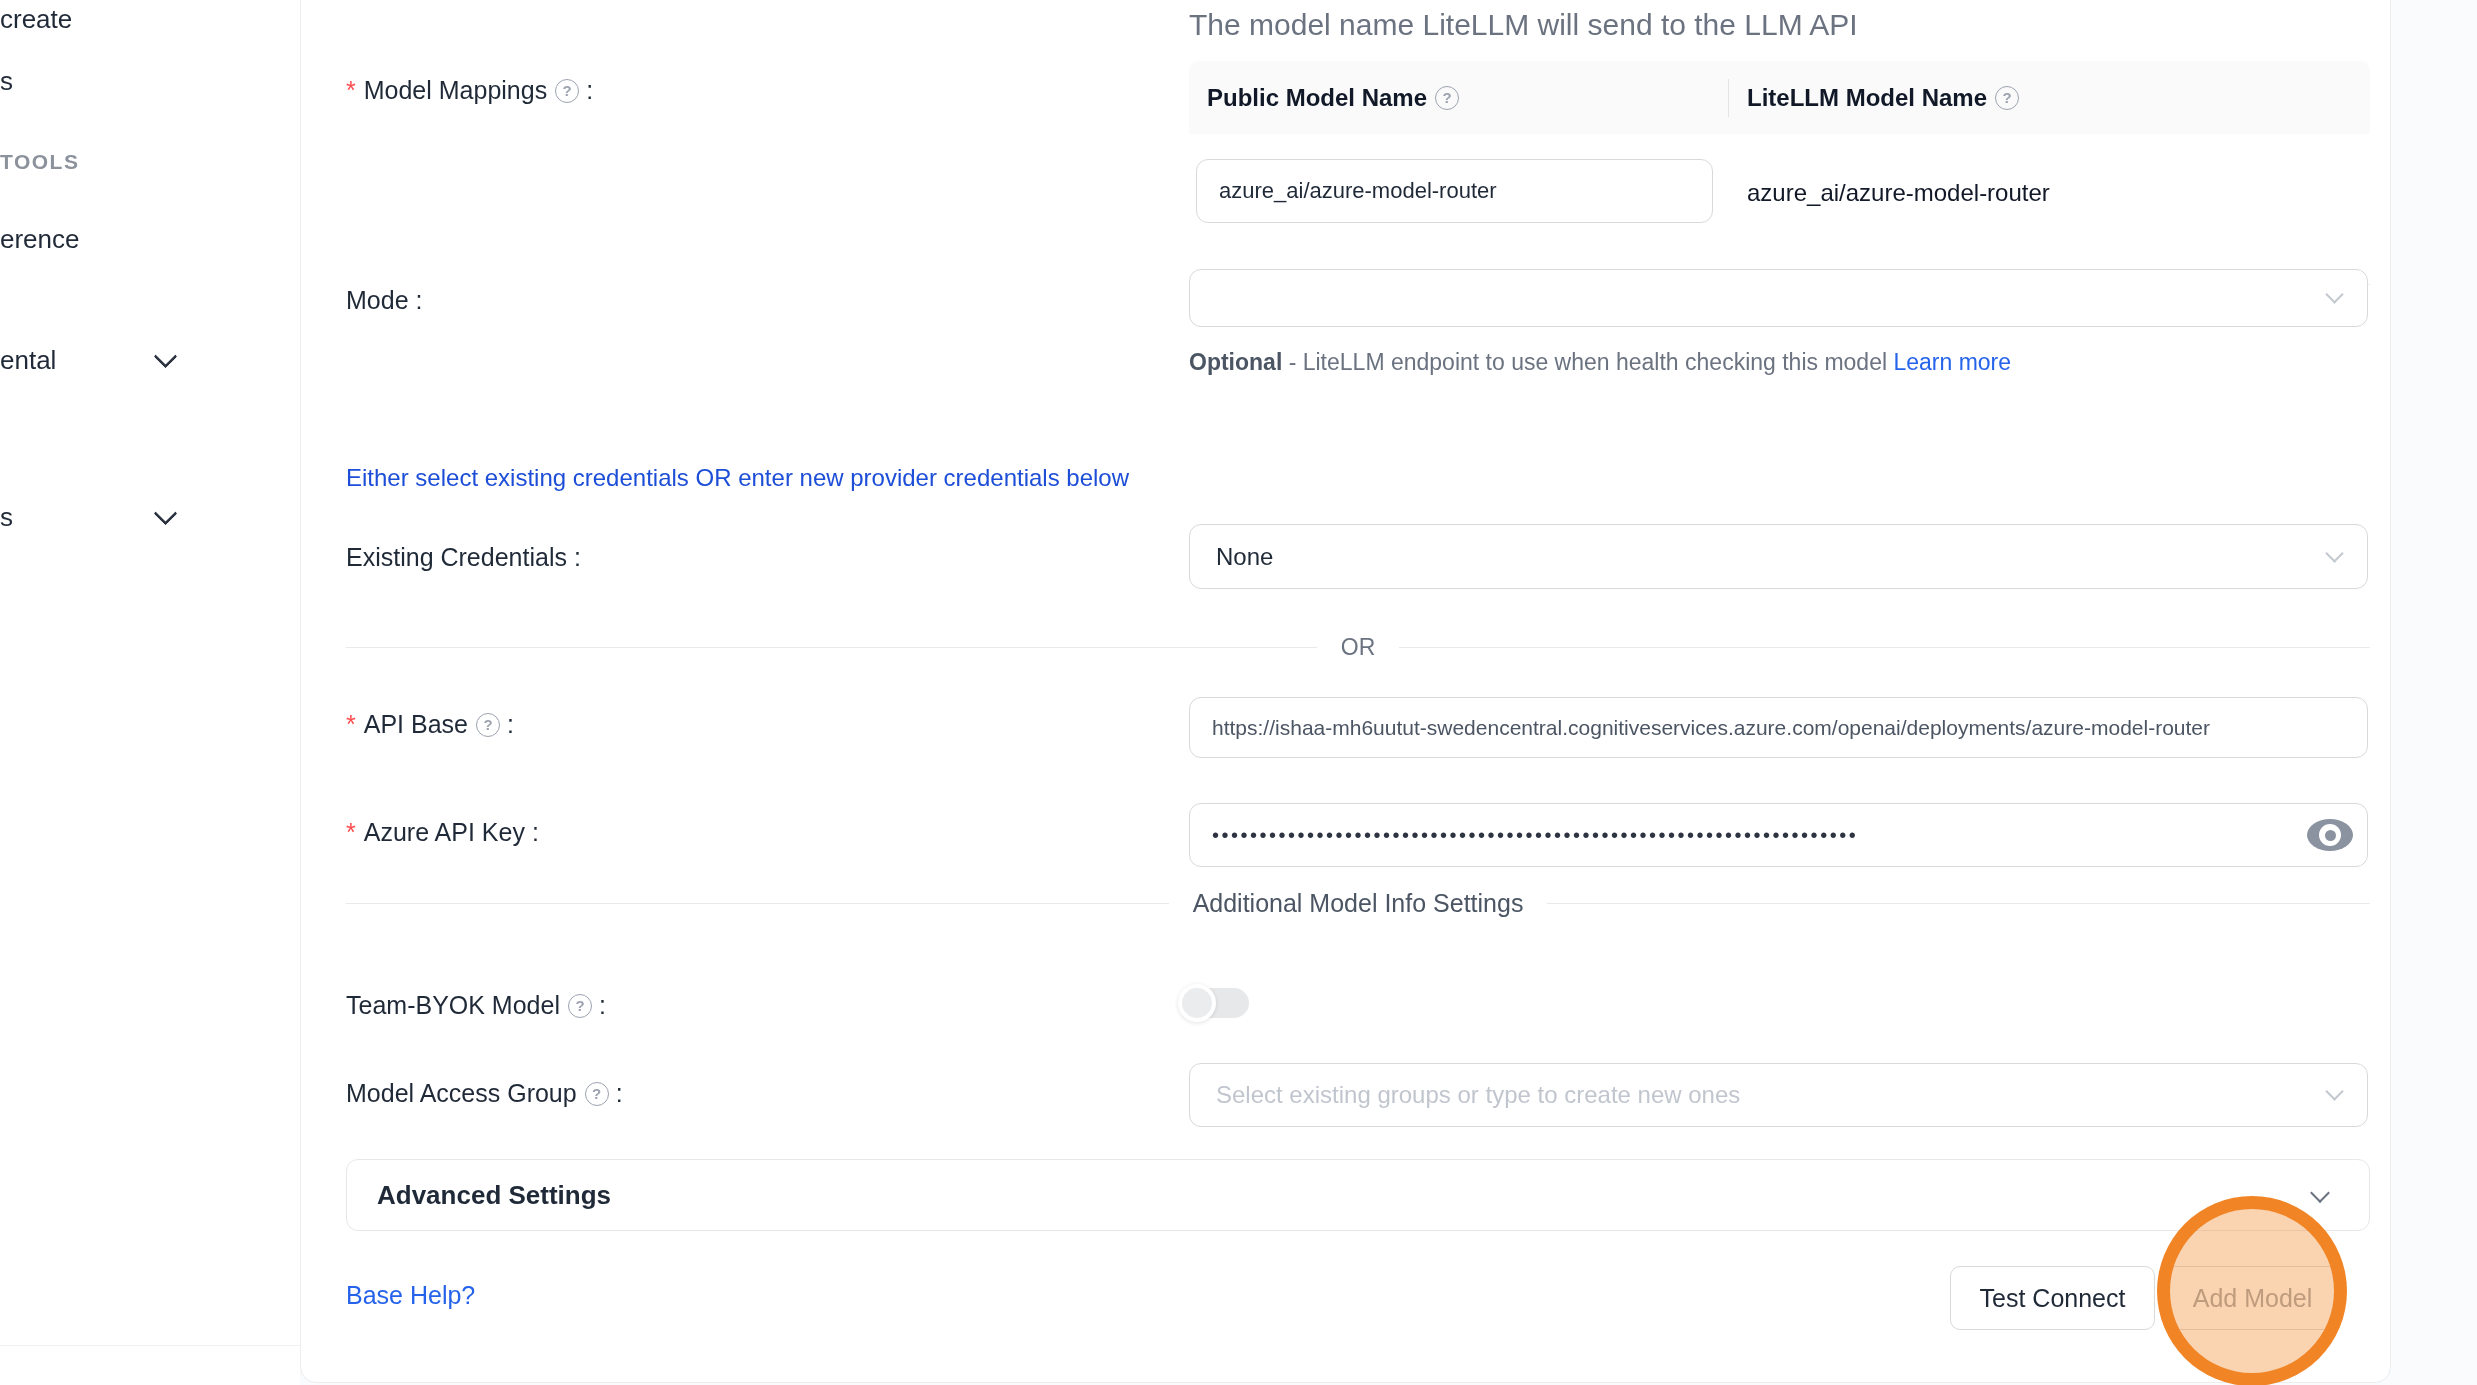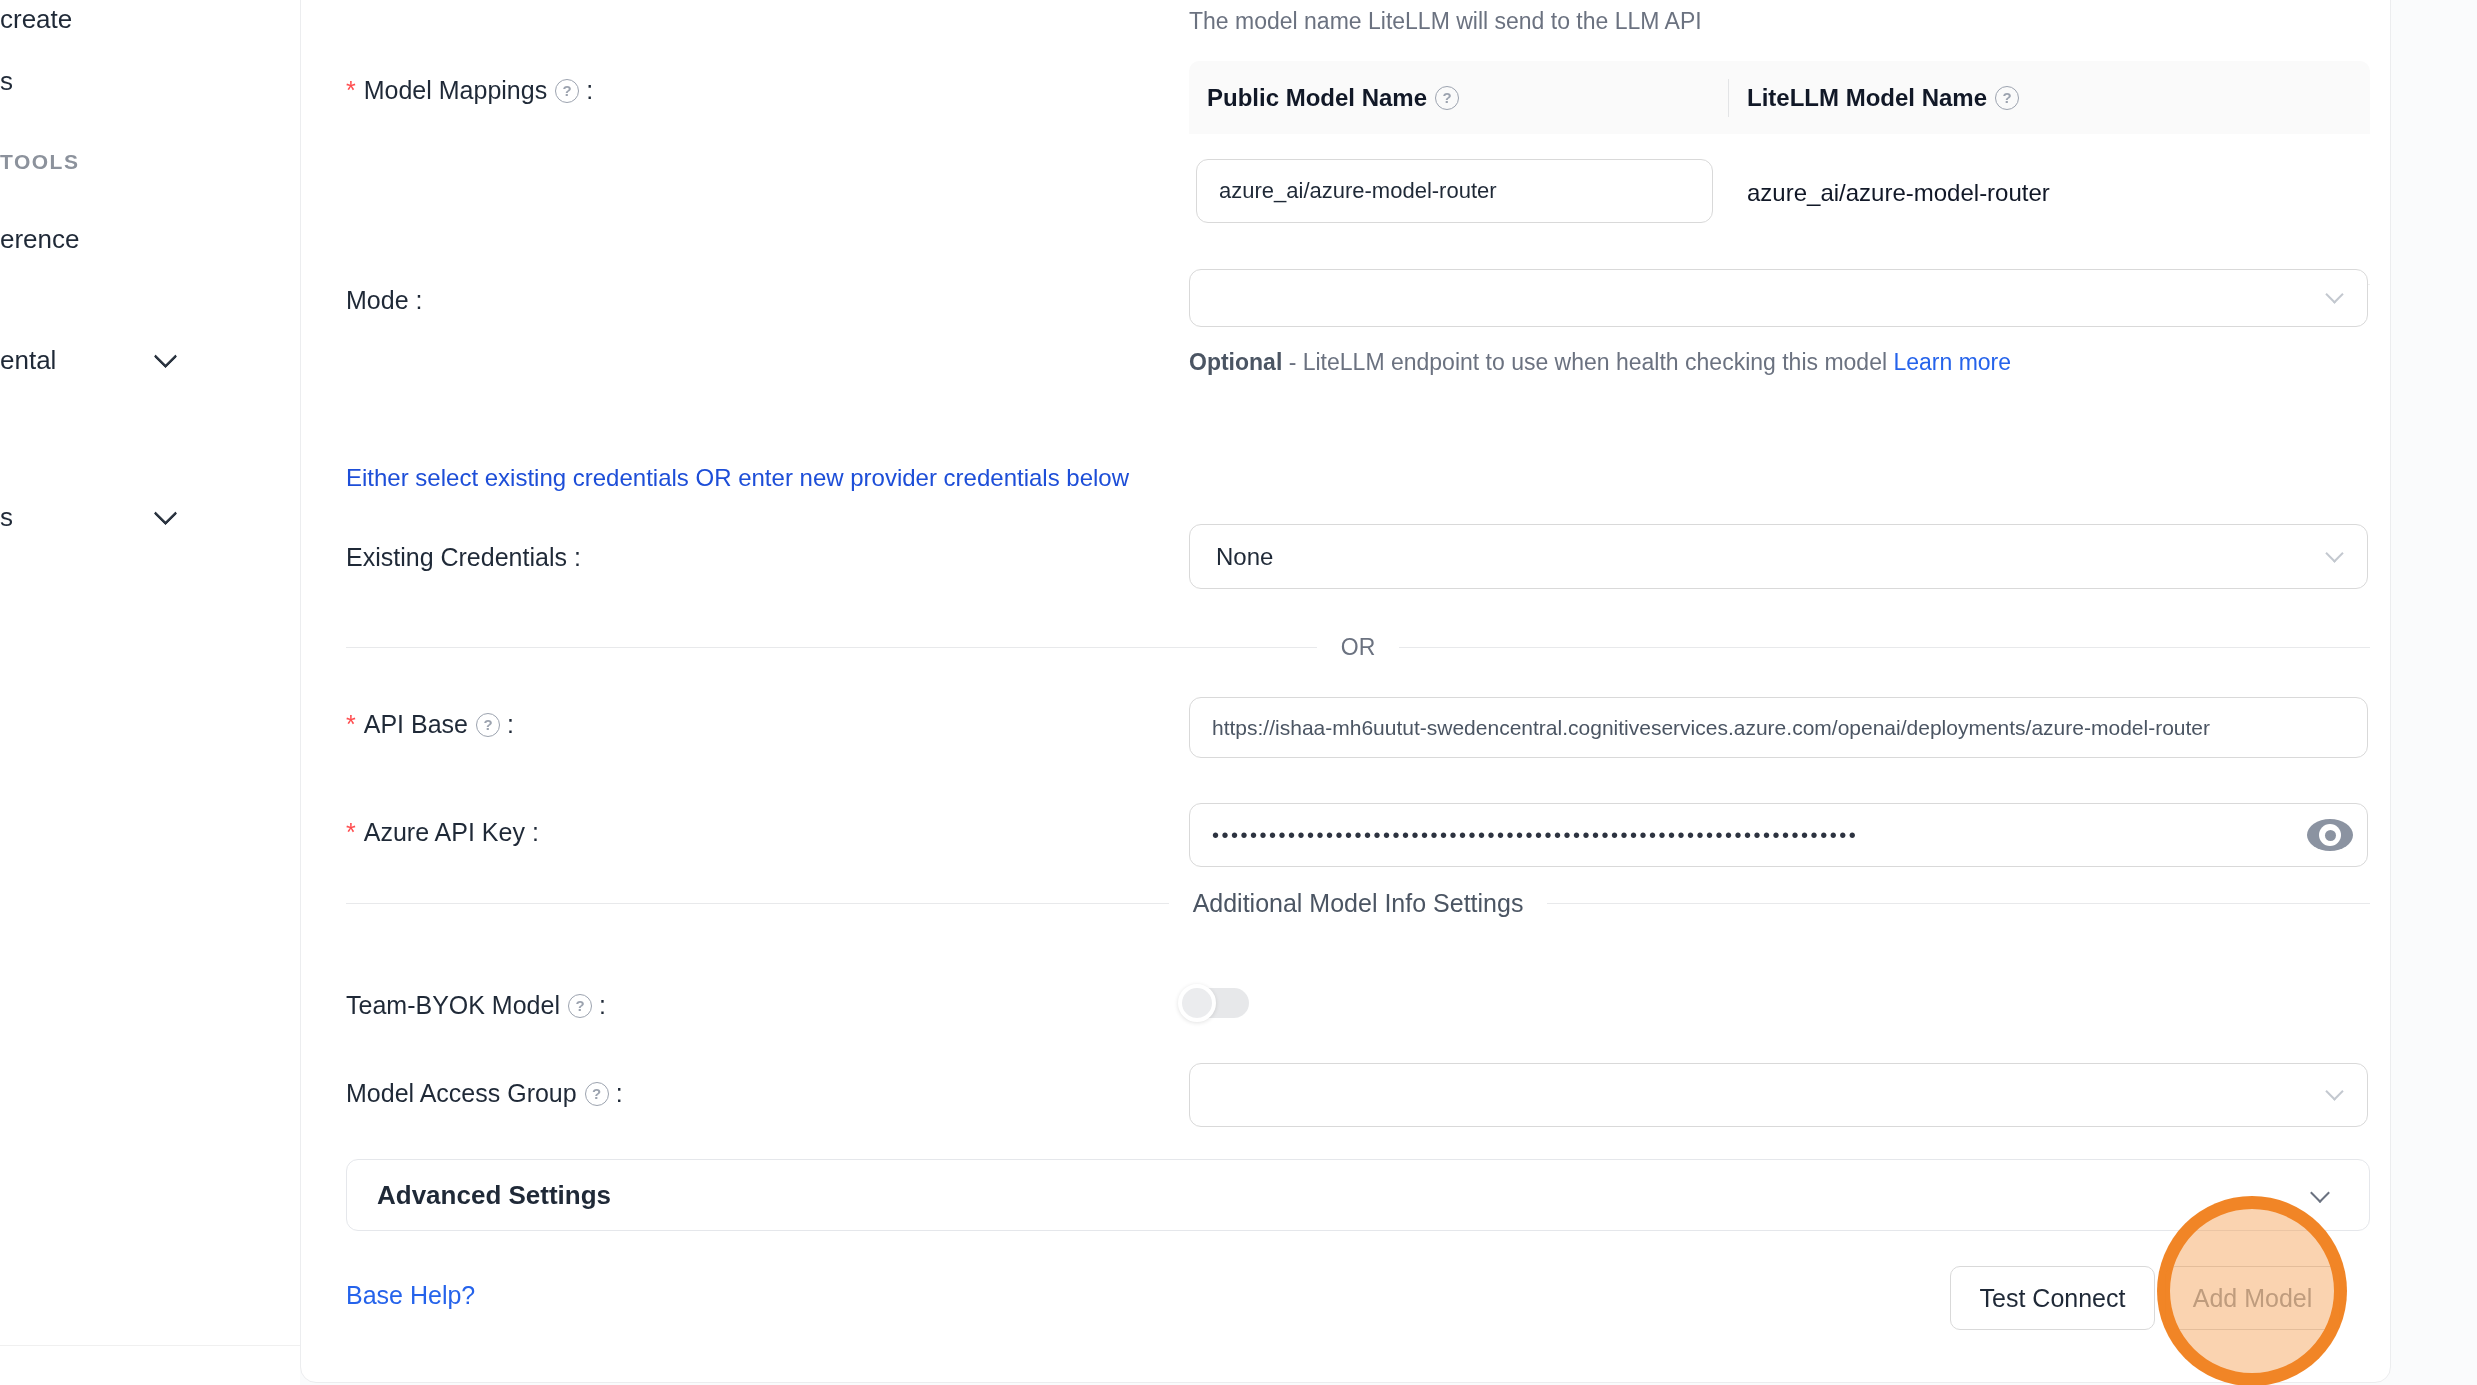--- a/index.html
+++ b/index.html
@@ -32,21 +32,21 @@
   .qicon { display:inline-flex; align-items:center; justify-content:center; width:24px; height:24px; margin-left:8px;
            border:1.6px solid #9ca3af; border-radius:50%; color:#9ca3af; font-size:15px; font-weight:700; line-height:1; }
   .select-chev { position:absolute; right:26px; top:50%; width:13px; height:13px; margin-top:-10px;
                  border-right:2px solid #c3c8cf; border-bottom:2px solid #c3c8cf; transform:rotate(45deg); }
   .box { position:absolute; background:#fff; border:1px solid #d9d9d9; border-radius:12px; }
   .divider { position:absolute; left:346px; width:2024px; display:flex; align-items:center; }
   .divider::before, .divider::after { content:""; flex:1; height:1px; background:#e8e9eb; }
   .divider span { padding:0 24px; white-space:nowrap; }
 
   
-  #top-helper { position:absolute; left:1189px; top:8px; font-size:23px; color:#6b7280; }
+  #top-helper { position:absolute; left:1189px; top:8px; font-size:30px; color:#6b7280; }
   #mapping-table { position:absolute; left:1189px; top:61px; width:1181px; background:#fff; }
   #mapping-head { display:flex; height:73px; background:#fafafa; border-radius:10px 10px 0 0; align-items:center; position:relative; }
   .th { font-size:24px; font-weight:700; color:#111827; display:flex; align-items:center; }
   #th-public { width:540px; padding-left:18px; }
   #th-litellm { padding-left:18px; }
   #head-sep { position:absolute; left:539px; top:18px; width:1px; height:38px; background:#e3e4e6; }
   #mapping-body { height:151px; border-bottom:1px solid #f0f0f0; position:relative; }
   #public-input { position:absolute; left:7px; top:25px; width:517px; height:64px; border:1px solid #d9d9d9; border-radius:12px;
                   font-size:22px; color:#1f2937; display:flex; align-items:center; padding-left:22px; background:#fff; }
   #litellm-value { position:absolute; left:558px; top:45px; font-size:24px; color:#111827; }
@@ -210,20 +210,21 @@
 <div id="byok-toggle">
   <span id="byok-knob"></span>
 </div>
 
 <div class="label" id="access-label">
   <span>Model Access Group</span>
   <span class="qicon">?</span>
   <span class="colon">:</span>
 </div>
 <div class="box" id="access-select">
+  <span class="select-placeholder">Select existing groups or type to create new ones</span>
   <span class="select-chev"></span>
 </div>
 
 <div id="advanced-panel">
   <span id="advanced-label">Advanced Settings</span>
   <span id="advanced-chev"></span>
 </div>
 
 <a id="need-help" class="link">Base Help?</a>
 <div class="btn" id="test-connect-btn">Test Connect</div>

